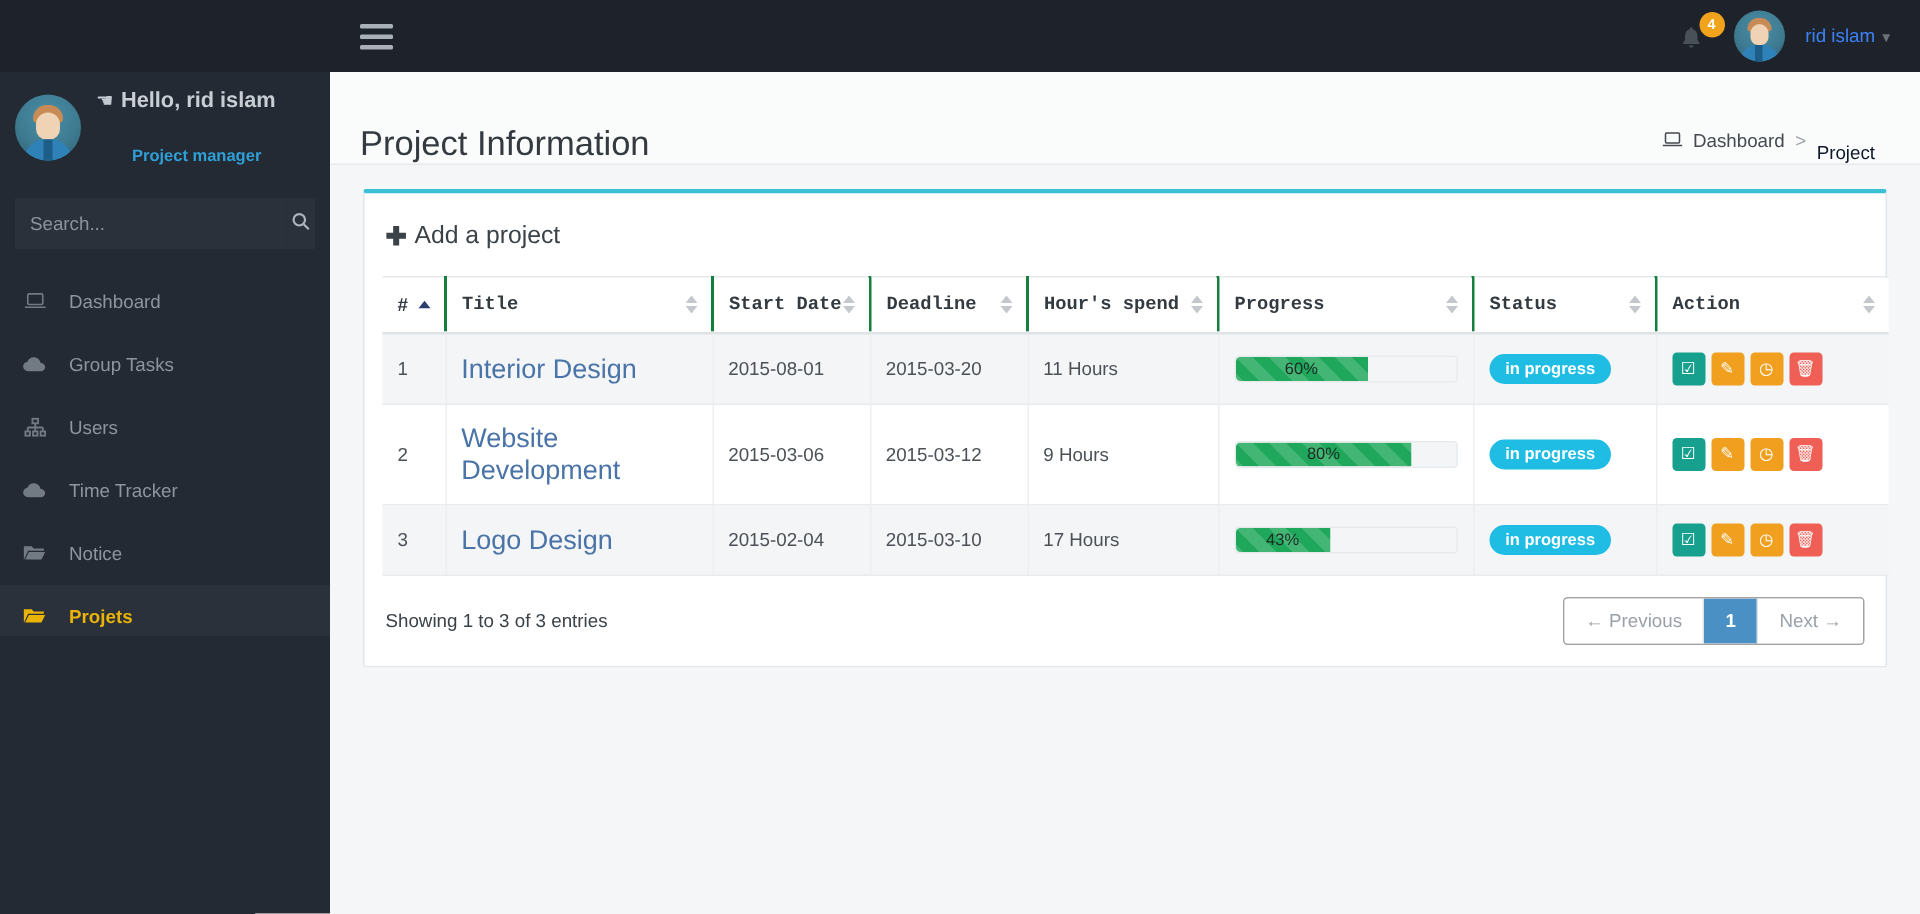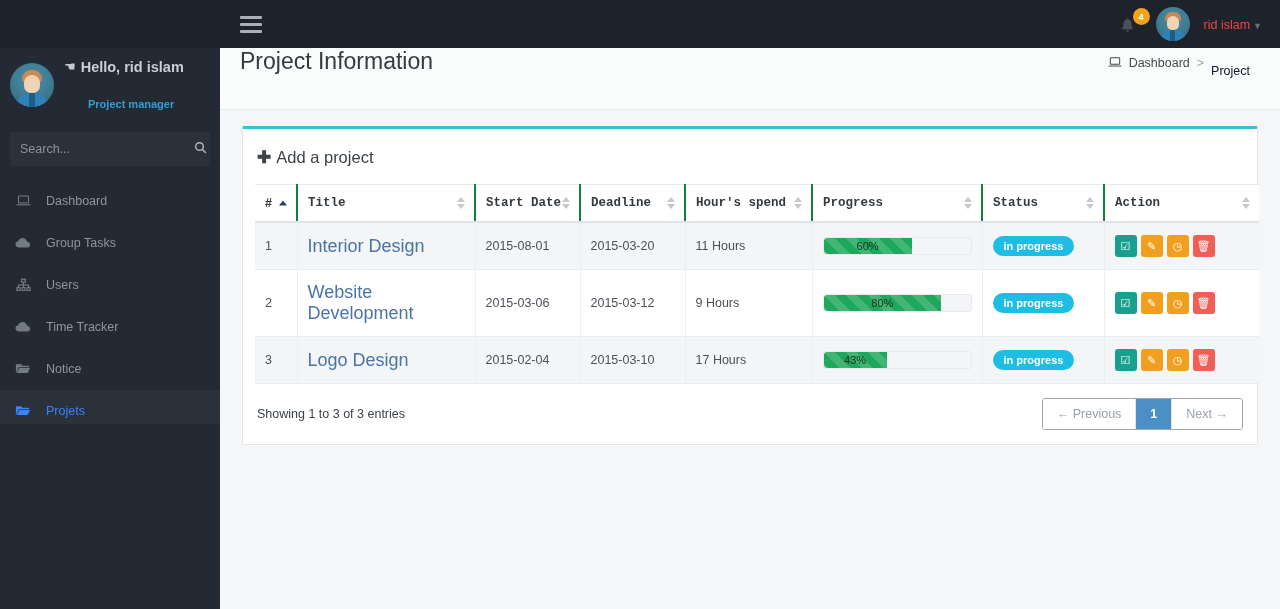--- a/index.html
+++ b/index.html
@@ -62,21 +62,21 @@
     width: 36px; background: #2b313a; border: none; cursor: pointer;
     color: #aeb5bd; display: flex; align-items: center; justify-content: center;
   }
   .nav { margin-top: 14px; }
   .nav-item {
     display: flex; align-items: center; gap: 14px;
     height: 42px; padding-left: 14px;
     font-size: 12.5px; color: #8d959e; cursor: pointer;
   }
   .nav-item .ni-icon { width: 18px; display: flex; align-items: center; justify-content: center; opacity: .75; }
-  .nav-item.active { background: #2b313b; color: #3b82f6; font-weight: normal; align-items: center; }
+  .nav-item.active { background: #2b313b; color: #eab308; font-weight: bold; align-items: center; }
   .nav-item.active .ni-icon { opacity: 1; }
   .sidebar-fill { position: absolute; left: 0; right: 0; bottom: 0; top: 424px; background: #242a33; }
 
   
   .main { flex: 1; display: flex; flex-direction: column; background: #f4f6f7; min-width: 0; }
   .topbar {
     height: 48px; background: #1e232b; display: flex; align-items: center;
     padding: 0 18px 0 20px; flex: 0 0 48px;
   }
   .hamburger { display: flex; flex-direction: column; gap: 4px; cursor: pointer; width: 22px; }
@@ -92,26 +92,26 @@
   }
   .avatar-tb {
     width: 34px; height: 34px; border-radius: 50%;
     background: radial-gradient(circle at 50% 35%, #4a8fa8 0%, #3e7b91 55%, #2f5f73 100%);
     position: relative; overflow: hidden; cursor: pointer;
   }
   .avatar-tb .hair { position: absolute; left: 9px; top: 5px; width: 16px; height: 9px; border-radius: 8px 8px 2px 2px; background: #c98b55; }
   .avatar-tb .face { position: absolute; left: 11px; top: 9px; width: 12px; height: 14px; border-radius: 6px 6px 5px 5px; background: #f0d2b4; }
   .avatar-tb .body { position: absolute; left: 4px; bottom: -3px; width: 26px; height: 14px; border-radius: 11px 11px 0 0; background: #2f82b8; }
   .avatar-tb .body:after { content:""; position:absolute; left:10px; top:0; width:5px; height:14px; background:#1d5d88; }
-  .user-name { color: #ef4444; font-size: 12.5px; cursor: pointer; }
+  .user-name { color: #3b82f6; font-size: 12.5px; cursor: pointer; }
   .caret { color: #6a7078; font-size: 9px; margin-left: 3px; }
 
   .pagehead {
     height: 62px; background: #fafbfb; border-bottom: 1px solid #e7eaec;
-    display: flex; align-items: flex-start; padding: 0 30px 0 20px;
+    display: flex; align-items: flex-end; padding: 0 30px 0 20px;
   }
   .page-title { font-size: 23px; color: #333a40; font-weight: normal; }
   .breadcrumb { margin-left: auto; display: flex; align-items: center; gap: 7px; font-size: 12.5px; color: #444a50; }
   .bc-link { color: #444a50; cursor: pointer; }
   .bc-sep { color: #9aa3a9; }
   .bc-current { color: #0f172a; cursor: pointer; margin-top: 16px; }
 
   .content { padding: 16px 22px; }
   .card {
     background: #fff; border: 1px solid #e3e6e8; border-top: 3px solid #39c0d5;

